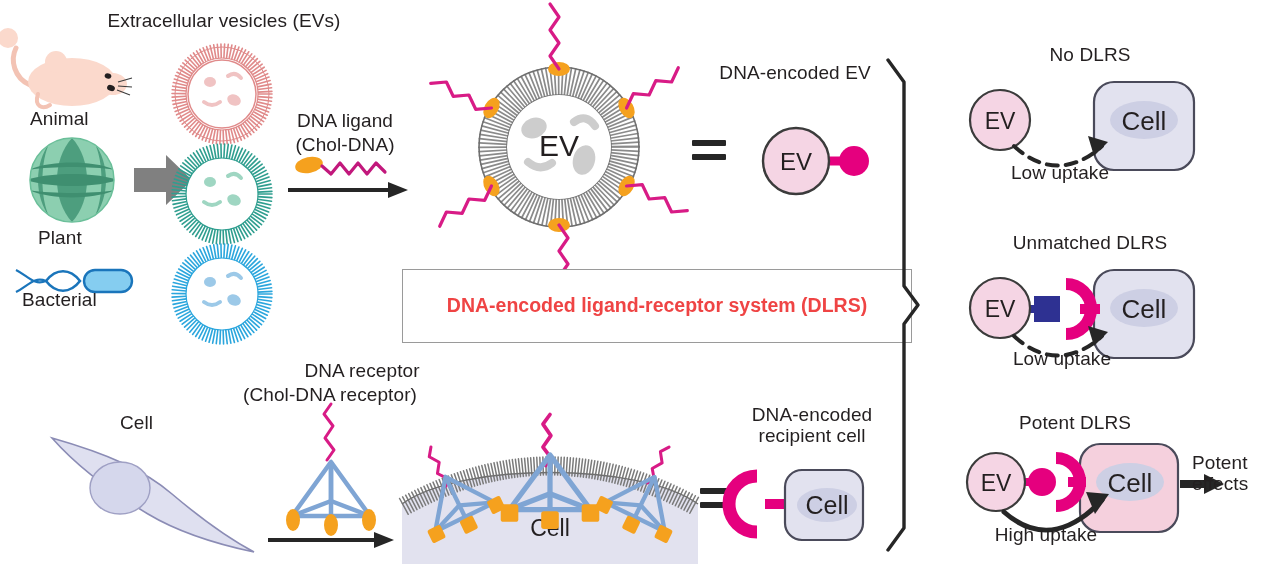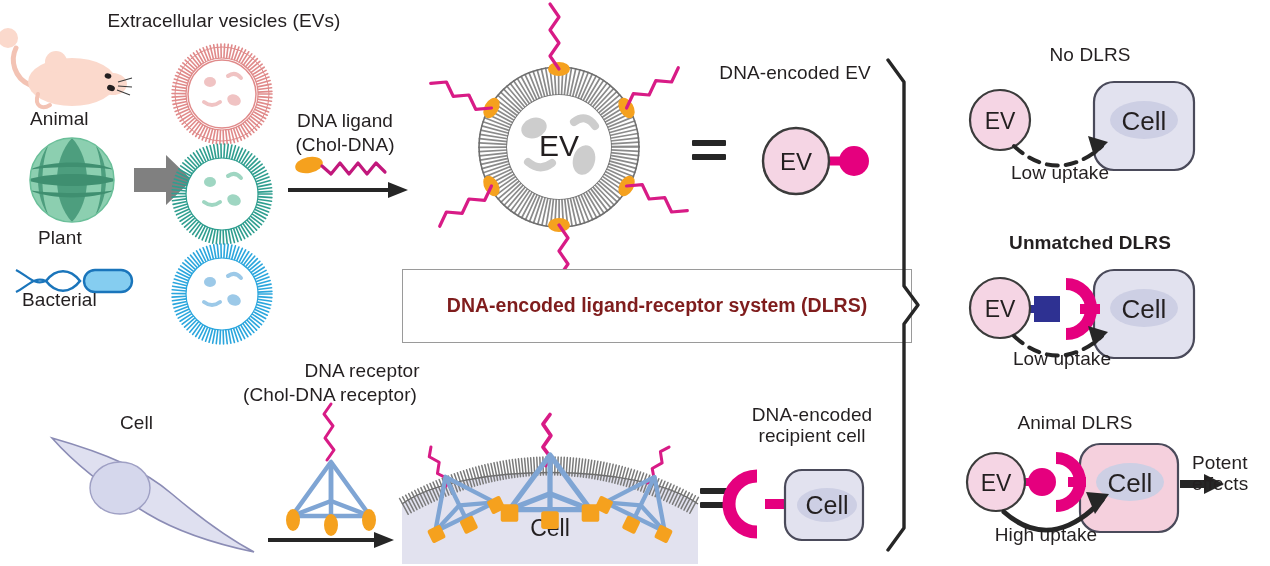--- a/index.html
+++ b/index.html
@@ -7,21 +7,21 @@
        font-family:"Liberation Sans","DejaVu Sans",sans-serif;color:#231f20;}
   .abs{position:absolute;}
   .lbl{position:absolute;font-size:19px;color:#231f20;white-space:nowrap;letter-spacing:.1px;}
   .lbl.sm{font-size:19px;}
   .lbl.c{transform:translateX(-50%);text-align:center;}
   .two{line-height:1.12;}
 
   
   #dlrs-box{left:402px;top:269px;width:508px;height:72px;border:1.6px solid #9a9a9a;
             background:#fff;display:flex;align-items:center;justify-content:center;}
-  #dlrs-box .t{font-size:19.5px;font-weight:bold;text-align:center;line-height:1.3;color:#7f1d1d;}
+  #dlrs-box .t{font-size:19.5px;font-weight:bold;text-align:center;line-height:1.3;color:#ef4444;}
 
   
   .eq{position:absolute;width:34px;}
   .eq i{display:block;height:6px;background:#262626;border-radius:1px;}
   .eq i+i{margin-top:8px;}
 
   svg{display:block;overflow:visible;}
 </style>
 </head>
 <body>
@@ -752,37 +752,37 @@
   <rect x="142" y="12" width="100" height="88" rx="20" fill="#e2e2ef" stroke="#4a4a5a" stroke-width="2.2"></rect>
   <ellipse cx="192" cy="50" rx="34" ry="19" fill="#cdcfe4"></ellipse>
   <text x="192" y="60" font-family="Liberation Sans, sans-serif" font-size="26" fill="#231f20" text-anchor="middle">Cell</text>
   <circle cx="48" cy="50" r="30" fill="#f5d5e4" stroke="#3b3b3b" stroke-width="2.2"></circle>
   <text x="48" y="59" font-family="Liberation Sans, sans-serif" font-size="23" fill="#231f20" text-anchor="middle">EV</text>
   <path d="M62 76 C92 104 124 100 150 76" fill="none" stroke="#262626" stroke-width="4" stroke-dasharray="11 8" stroke-linecap="round"></path>
   <path d="M136 66 L156 72 L142 86 Z" fill="#262626"></path>
 </svg>
 <div class="lbl sm c" style="left:1060px;top:162px;">Low uptake</div>
 
-<div class="lbl c" style="left:1090px;top:232px;font-weight:bold;">Unmatched DLRS</div>
+<div class="lbl c" style="left:1090px;top:232px;">Unmatched DLRS</div>
 <svg class="abs" style="left:952px;top:258px;" width="300" height="130" viewBox="0 0 300 130">
   <rect x="142" y="12" width="100" height="88" rx="20" fill="#e2e2ef" stroke="#4a4a5a" stroke-width="2.2"></rect>
   <ellipse cx="192" cy="50" rx="34" ry="19" fill="#cdcfe4"></ellipse>
   <text x="192" y="60" font-family="Liberation Sans, sans-serif" font-size="26" fill="#231f20" text-anchor="middle">Cell</text>
   <path d="M114 26 A25 25 0 1 1 114 76" fill="none" stroke="#e5007e" stroke-width="12"></path>
   <line x1="128" y1="51" x2="148" y2="51" stroke="#e5007e" stroke-width="10"></line>
   <line x1="70" y1="51" x2="84" y2="51" stroke="#2e3192" stroke-width="8"></line>
   <rect x="82" y="38" width="26" height="26" fill="#2e3192"></rect>
   <circle cx="48" cy="50" r="30" fill="#f5d5e4" stroke="#3b3b3b" stroke-width="2.2"></circle>
   <text x="48" y="59" font-family="Liberation Sans, sans-serif" font-size="23" fill="#231f20" text-anchor="middle">EV</text>
   <path d="M62 78 C92 106 124 102 150 78" fill="none" stroke="#262626" stroke-width="4" stroke-dasharray="11 8" stroke-linecap="round"></path>
   <path d="M136 68 L156 74 L142 88 Z" fill="#262626"></path>
 </svg>
 <div class="lbl sm c" style="left:1062px;top:348px;">Low uptake</div>
 
-<div class="lbl c" style="left:1075px;top:412px;">Animal DLRS</div>
+<div class="lbl c" style="left:1075px;top:412px;">Potent DLRS</div>
 <svg class="abs" style="left:952px;top:436px;" width="310" height="124" viewBox="0 0 310 124">
   <rect x="128" y="8" width="98" height="88" rx="20" fill="#f5d0dd" stroke="#4a4a5a" stroke-width="2.2"></rect>
   <ellipse cx="178" cy="46" rx="34" ry="19" fill="#cdcfe4"></ellipse>
   <text x="178" y="56" font-family="Liberation Sans, sans-serif" font-size="26" fill="#231f20" text-anchor="middle">Cell</text>
   <path d="M104 22 A24 24 0 1 1 104 70" fill="none" stroke="#e5007e" stroke-width="12"></path>
   <line x1="116" y1="46" x2="134" y2="46" stroke="#e5007e" stroke-width="10"></line>
   <line x1="66" y1="46" x2="82" y2="46" stroke="#e5007e" stroke-width="8"></line>
   <circle cx="90" cy="46" r="14" fill="#e5007e"></circle>
   <circle cx="44" cy="46" r="29" fill="#f5d5e4" stroke="#3b3b3b" stroke-width="2.2"></circle>
   <text x="44" y="55" font-family="Liberation Sans, sans-serif" font-size="23" fill="#231f20" text-anchor="middle">EV</text>

